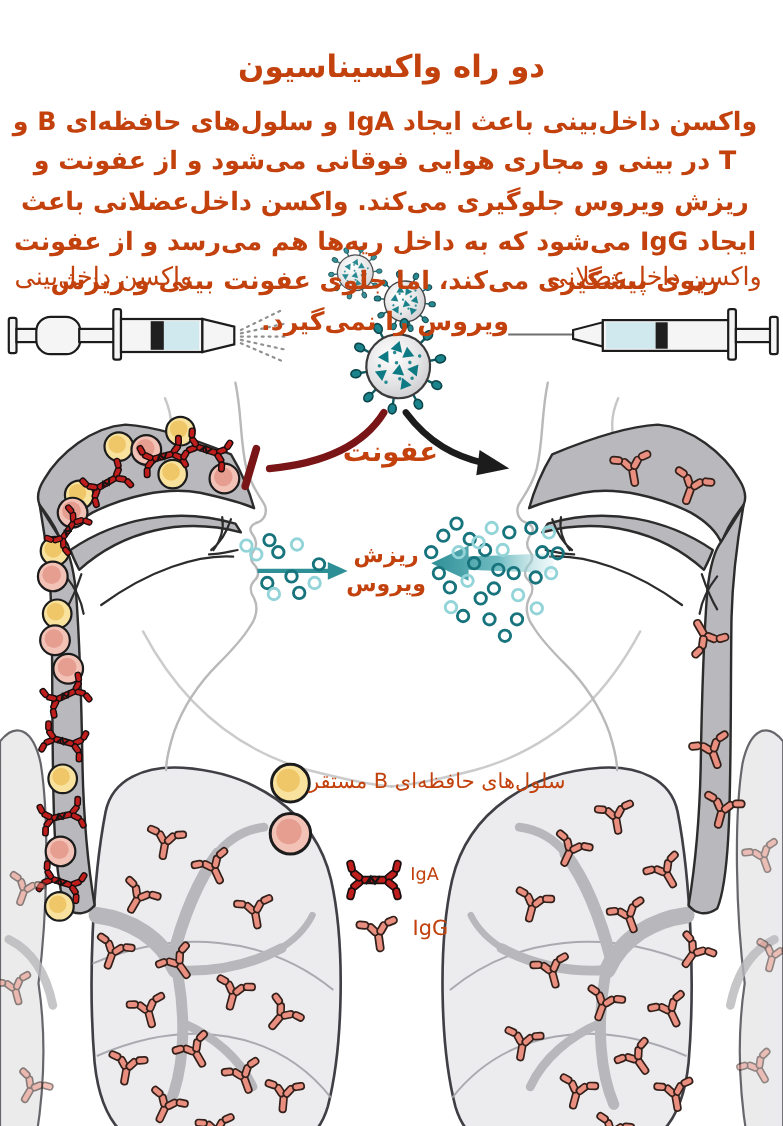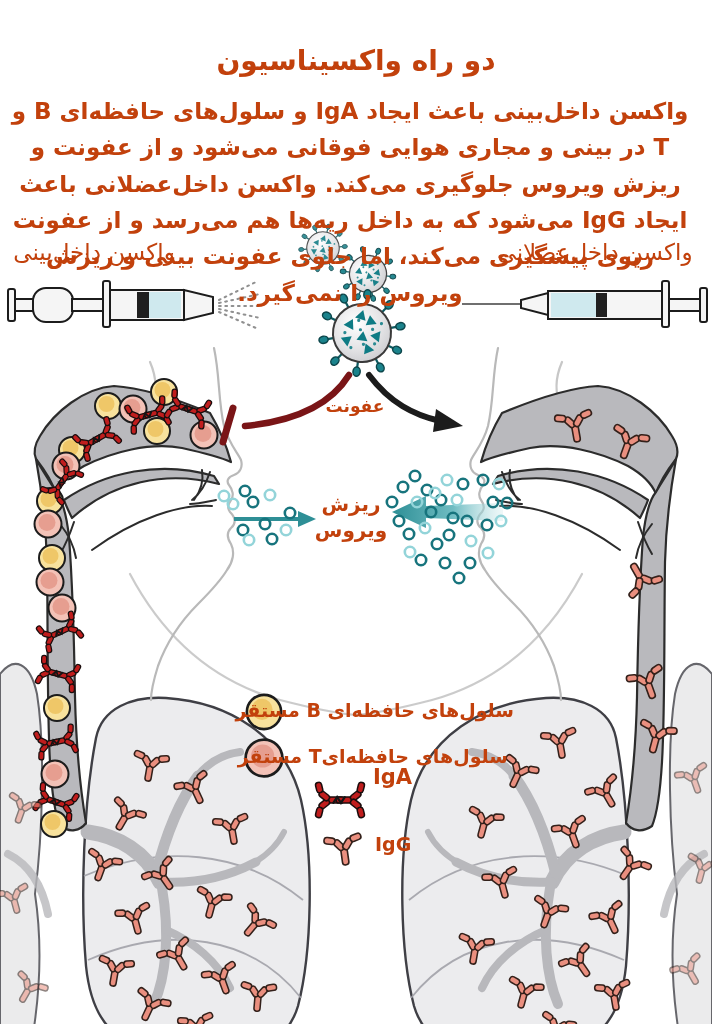--- a/index.html
+++ b/index.html
@@ -5,26 +5,26 @@
   html,body{margin:0;padding:0;background:#fff;}
   .canvas{position:relative;width:712px;height:1024px;background:#ffffff;overflow:hidden;
           font-family:"DejaVu Sans",sans-serif;color:#c2410c;margin-top:32px;}
   .canvas svg{position:absolute;left:0;top:0;}
   .txt{position:absolute;}
   .title{top:12px;left:0;right:0;text-align:center;font-size:28px;font-weight:bold;}
   .intro{top:61px;left:4px;right:16px;text-align:center;font-size:23px;font-weight:bold;line-height:1.58;}
   .side-label{top:207px;font-size:23px;font-weight:normal;text-align:center;}
   .side-label.left{left:4px;width:180px;}
   .side-label.right{right:12px;width:210px;}
-  .infection{left:298px;top:364px;width:114px;text-align:center;font-size:17px;font-weight:bold;}
+  .infection{left:298px;top:364px;width:114px;text-align:center;font-size:25px;font-weight:bold;}
   .shedding{left:292px;top:459px;width:118px;text-align:center;font-size:20px;font-weight:bold;line-height:1.32;}
-  .legend-label{font-size:19px;font-weight:bold;}
+  .legend-label{font-size:19px;font-weight:normal;}
   .legend-label.b{top:667px;right:198px;}
   .legend-label.t{top:713px;right:204px;}
-  .legend-label.iga{left:373px;top:733px;font-size:21px;}
+  .legend-label.iga{left:373px;top:753px;font-size:16px;}
   .legend-label.igg{left:375px;top:801px;font-size:19px;}
 
   
   .skin{fill:none;stroke:#b9b9b9;stroke-width:2.2;stroke-linecap:round;}
   .airway{fill:#b9b9bd;stroke:#2c2c2c;stroke-width:2.2;stroke-linejoin:round;}
   .detail{fill:none;stroke:#2c2c2c;stroke-width:2;stroke-linecap:round;}
   .lung{fill:#ececee;stroke:#3f3f45;stroke-width:2.4;}
   .sliver{fill:#e9e9eb;stroke:#56565c;stroke-width:2;opacity:.9;}
   .fissure{fill:none;stroke:#a2a2a8;stroke-width:1.8;opacity:.9;}
   .tree{fill:none;stroke:#b8b8bc;stroke-linecap:round;}
@@ -385,17 +385,16 @@
       </g>
 </svg>
 
 <div class="txt title" dir="rtl">دو راه واکسیناسیون</div>
 <div class="txt intro" dir="rtl">واکسن داخل‌بینی باعث ایجاد IgA و سلول‌های حافظه‌ای B و T در بینی و مجاری هوایی فوقانی می‌شود و از عفونت و ریزش ویروس جلوگیری می‌کند. واکسن داخل‌عضلانی باعث ایجاد IgG می‌شود که به داخل ریه‌ها هم می‌رسد و از عفونت ریوی پیشگیری می‌کند، اما جلوی عفونت بینی و ریزش ویروس را نمی‌گیرد.</div>
 <div class="txt side-label left" dir="rtl">واکسن داخل‌بینی</div>
 <div class="txt side-label right" dir="rtl">واکسن داخل‌عضلانی</div>
 <div class="txt infection" dir="rtl">عفونت</div>
 <div class="txt shedding" dir="rtl"><span>ریزش</span><br><span>ویروس</span></div>
 <div class="txt legend-label b" dir="rtl">سلول‌های حافظه‌ای B مستقر</div>
-<div class="txt legend-label t" dir="rtl">سلول‌های حافظه‌ایT مستقر</div>
 <div class="txt legend-label iga">IgA</div>
 <div class="txt legend-label igg">IgG</div>
 
 </div>
 
 </body></html>

